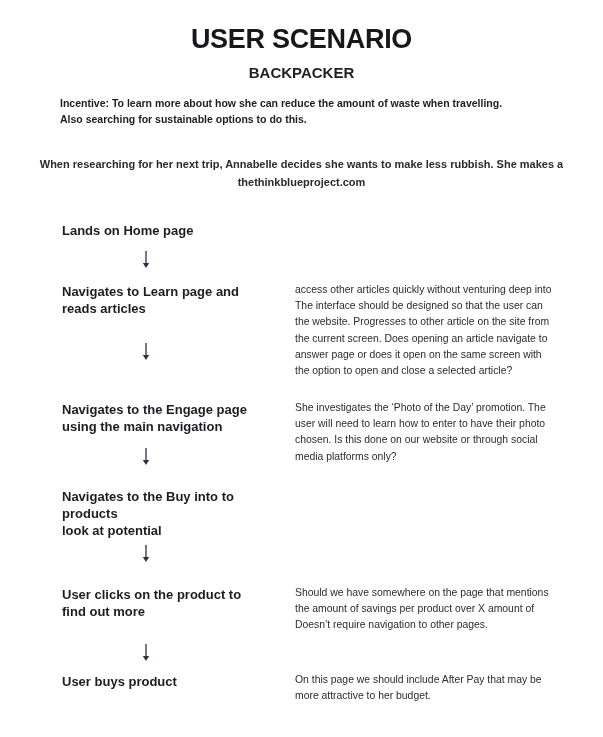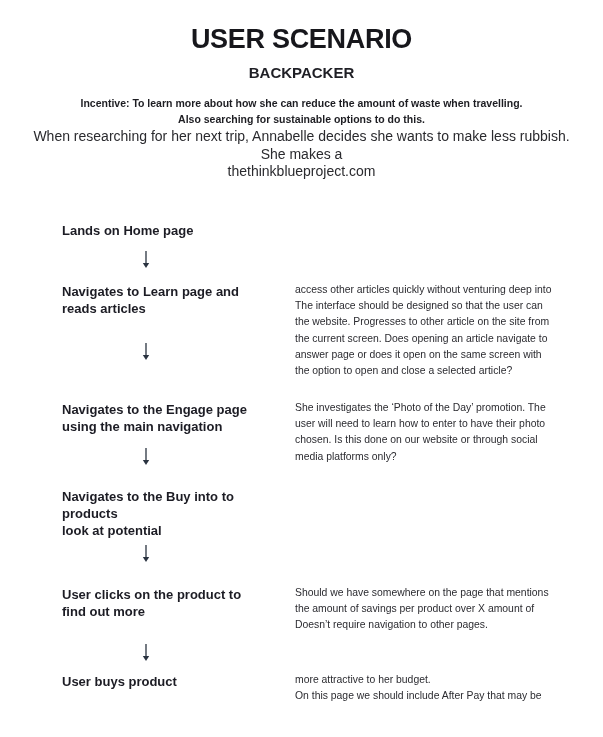--- a/index.html
+++ b/index.html
@@ -30,33 +30,32 @@
       top: 64px;
       text-align: center;
       font-size: 15px;
       font-weight: 700;
       color: #1f1f25;
     }
     .incentive {
       position: absolute;
       left: 60px; width: 483px;
       top: 95px;
-      text-align: center;
       font-size: 10.5px;
       font-weight: 700;
       line-height: 16px;
       color: #1d1d22;
     }
     .intro {
       position: absolute;
       left: 30px; width: 543px;
-      top: 128px;
+      top: 156px;
       text-align: center;
-      font-size: 14px;
-      font-weight: 400;
+      font-size: 11px;
+      font-weight: 700;
       line-height: 17.5px;
       color: #2a2a2e;
     }
     .step-title {
       position: absolute;
       left: 62px;
       width: 220px;
       font-size: 13px;
       font-weight: 700;
       line-height: 17px;
@@ -162,15 +161,15 @@
 </div>
 <div class="arrow" style="top:644px;">
   <svg width="12" height="18" viewBox="0 0 12 18">
       <line x1="6" y1="0" x2="6" y2="14" stroke="#2a3340" stroke-width="1.3"></line>
       <path d="M2.8 12 L6 17 L9.2 12 Z" fill="#2a3340"></path>
     </svg>
 </div>
 
 <div class="step-title" style="top:673px;">User buys product</div>
 <div class="step-note" style="top:672px;">
+  <div>On this page we should include After Pay that may be</div>
   <div>more attractive to her budget.</div>
-  <div>On this page we should include After Pay that may be</div>
 </div>
 
 </body></html>

